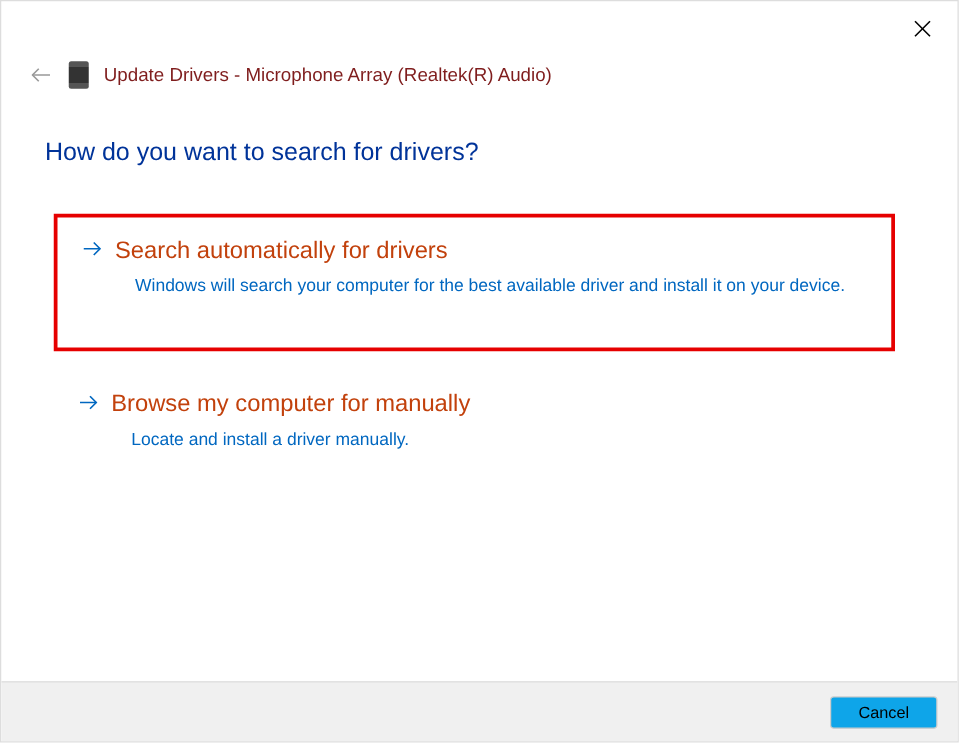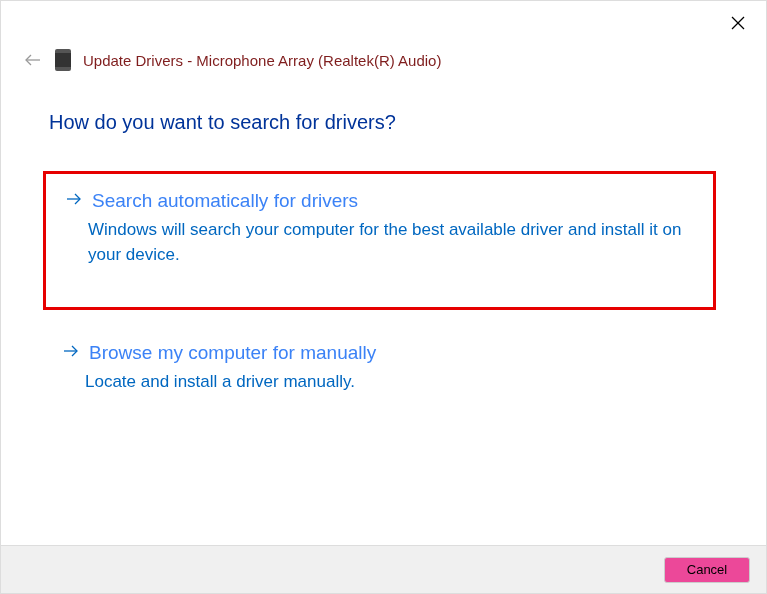--- a/index.html
+++ b/index.html
@@ -63,21 +63,21 @@
       border-radius: 2px;
       flex-shrink: 0;
     }
     .header-title {
       font-size: 15px;
       color: #7f1d1d;
     }
     .question {
       position: absolute;
       top: 110px;
-      left: 48px;
+      left: 35px;
       font-size: 20px;
       color: #003399;
       font-weight: 400;
     }
     .options {
       position: absolute;
       top: 170px;
       left: 42px;
       right: 50px;
     }
@@ -100,46 +100,46 @@
     .option-arrow {
       color: #0067c0;
       flex-shrink: 0;
     }
     .option-arrow svg {
       width: 16px;
       height: 14px;
     }
     .option-title {
       font-size: 19px;
-      color: #3b82f6;
+      color: #c2410c;
       font-weight: 400;
     }
     .option-desc {
-      font-size: 17px;
+      font-size: 14px;
       color: #0067c0;
-      margin-left: 22px;
+      margin-left: 42px;
       line-height: 1.45;
     }
     .footer {
       position: absolute;
       bottom: 0;
       left: 0;
       right: 0;
       height: 48px;
       background: #f0f0f0;
       border-top: 1px solid #ddd;
       display: flex;
       align-items: center;
       justify-content: flex-end;
       padding-right: 16px;
     }
     .cancel-btn {
       width: 86px;
       height: 26px;
-      background: #ec4899;
+      background: #0ea5e9;
       border: 1px solid #ccc;
       border-radius: 3px;
       font-size: 13px;
       color: #000;
       cursor: pointer;
     }
   </style>
 </head>
 <body>
 

